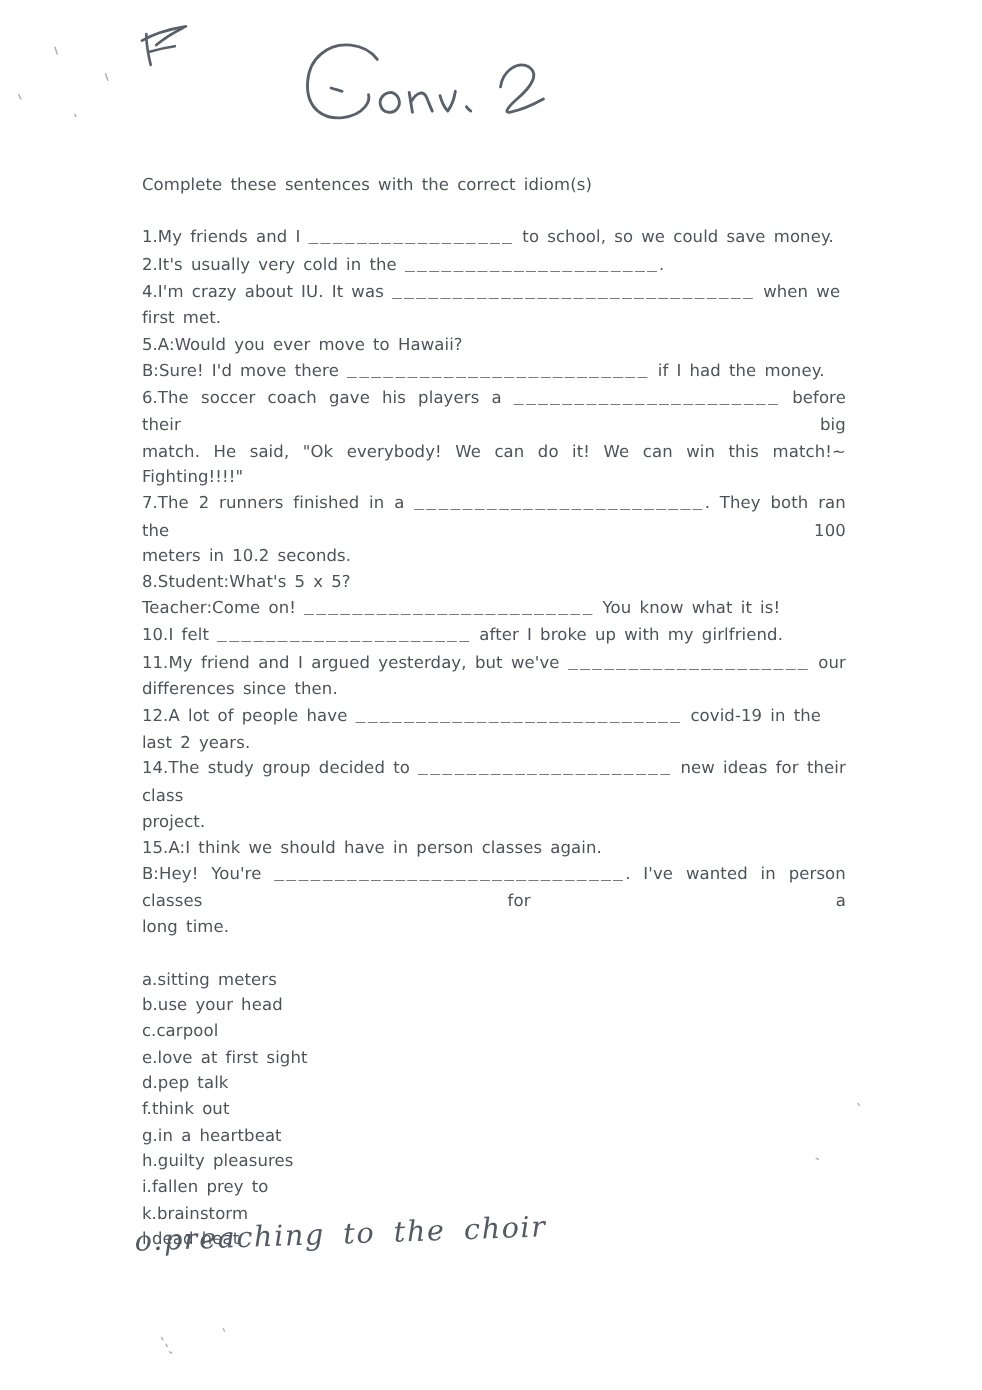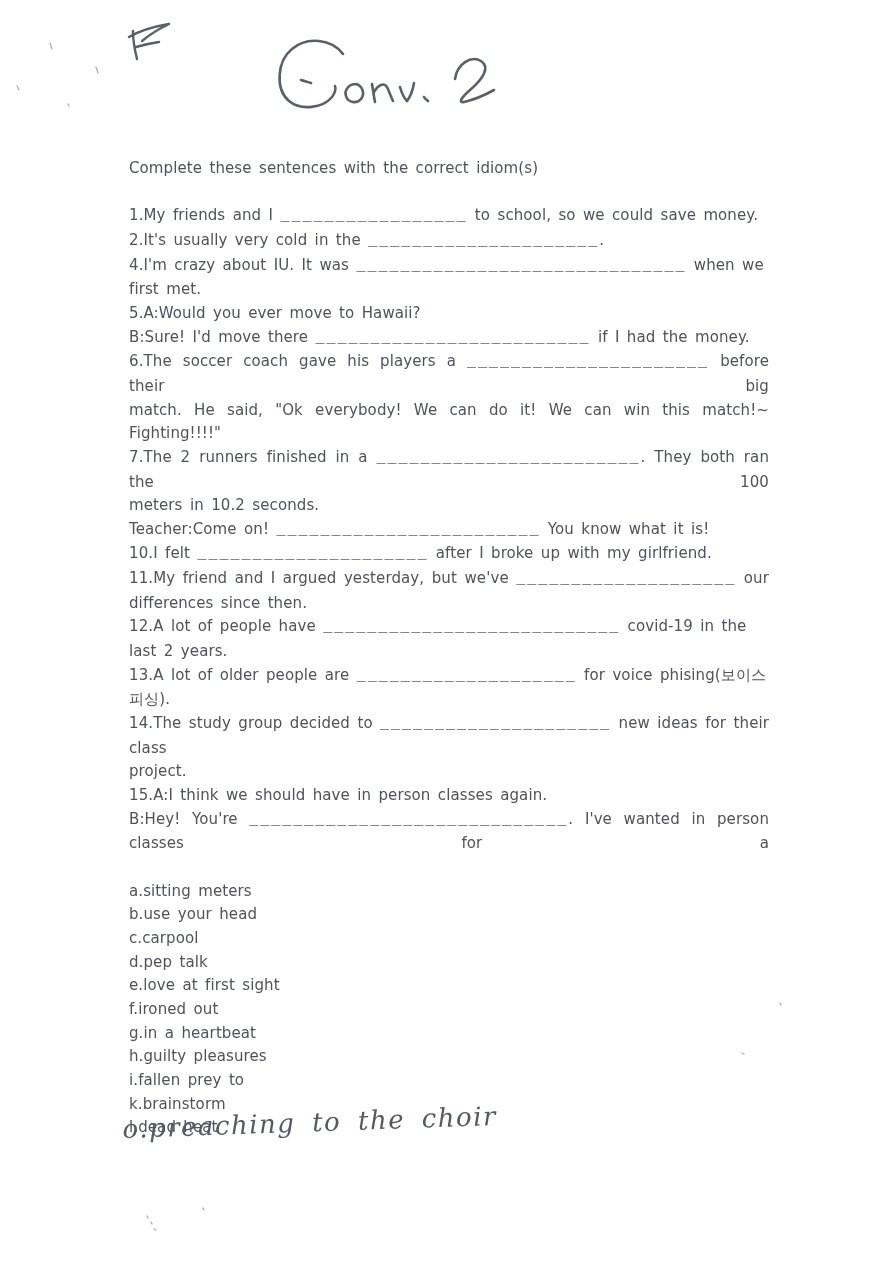--- a/index.html
+++ b/index.html
@@ -95,39 +95,40 @@
         <div class="line">1.My friends and I <span class="blank">_________________</span> to school, so we could save money.</div>
         <div class="line">2.It's usually very cold in the <span class="blank">_____________________</span>.</div>
         <div class="line">4.I'm crazy about IU. It was <span class="blank">______________________________</span> when we first met.</div>
         <div class="line">5.A:Would you ever move to Hawaii?</div>
         <div class="line">B:Sure! I'd move there <span class="blank">_________________________</span> if I had the money.</div>
         <div class="line just">6.The soccer coach gave his players a <span class="blank">______________________</span> before their big</div>
         <div class="line just">match. He said, "Ok everybody! We can do it! We can win this match!~</div>
         <div class="line">Fighting!!!!"</div>
         <div class="line just">7.The 2 runners finished in a <span class="blank">________________________</span>. They both ran the 100</div>
         <div class="line">meters in 10.2 seconds.</div>
+        <div class="line">8.Student:What's 5 x 5?</div>
         <div class="line">Teacher:Come on! <span class="blank">________________________</span> You know what it is!</div>
         <div class="line">10.I felt <span class="blank">_____________________</span> after I broke up with my girlfriend.</div>
         <div class="line just">11.My friend and I argued yesterday, but we've <span class="blank">____________________</span> our</div>
         <div class="line">differences since then.</div>
         <div class="line">12.A lot of people have <span class="blank">___________________________</span> covid-19 in the last 2 years.</div>
-        <div class="line">13.A lot of older people are <span class="blank">____________________</span> for voice phising(보이스피싱).</div>
         <div class="line just">14.The study group decided to <span class="blank">_____________________</span> new ideas for their class</div>
         <div class="line">project.</div>
         <div class="line">15.A:I think we should have in person classes again.</div>
         <div class="line just">B:Hey! You're <span class="blank">_____________________________</span>. I've wanted in person classes for a</div>
+        <div class="line">long time.</div>
       </div>
 
     <div id="answer-list" class="answers">
         <div class="line">a.sitting meters</div>
         <div class="line">b.use your head</div>
         <div class="line">c.carpool</div>
+        <div class="line">e.love at first sight</div>
         <div class="line">d.pep talk</div>
-        <div class="line">e.love at first sight</div>
-        <div class="line">f.ironed out</div>
+        <div class="line">f.think out</div>
         <div class="line">g.in a heartbeat</div>
         <div class="line">h.guilty pleasures</div>
         <div class="line">i.fallen prey to</div>
         <div class="line">k.brainstorm</div>
         <div class="line">l.dead heat</div>
       </div>
   </div>
 
   <div class="handwritten-answer">o.preaching to the choir</div>
 

